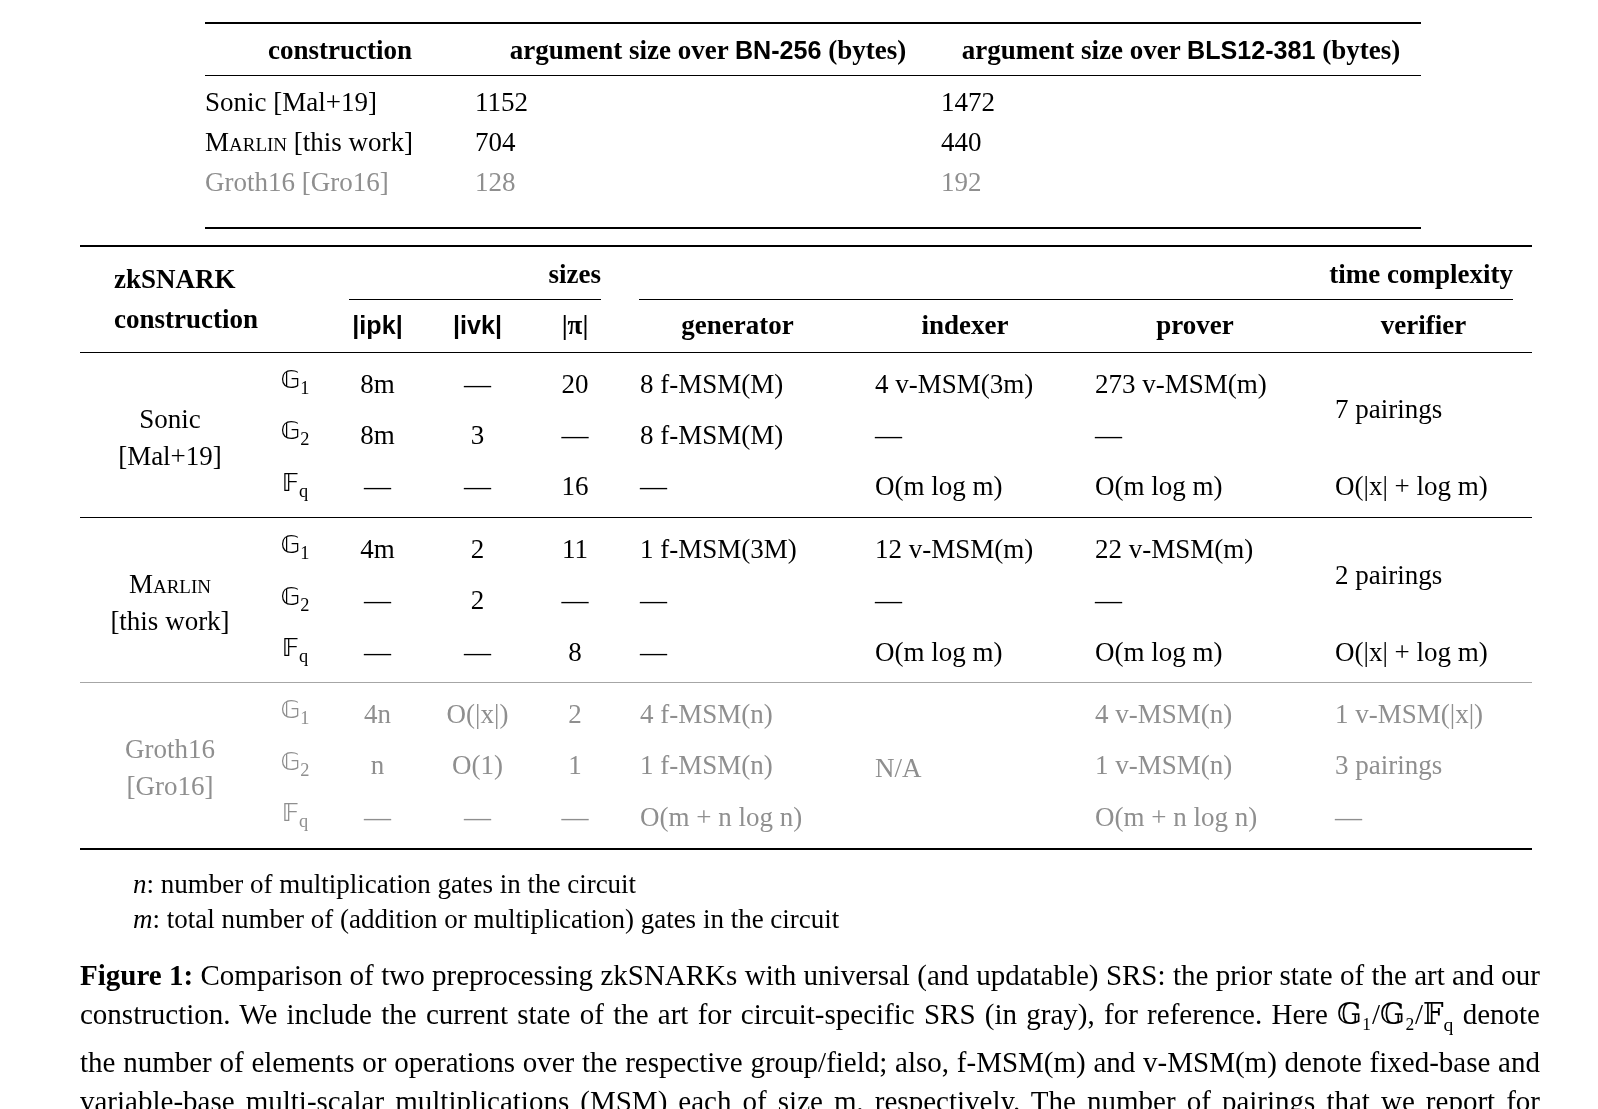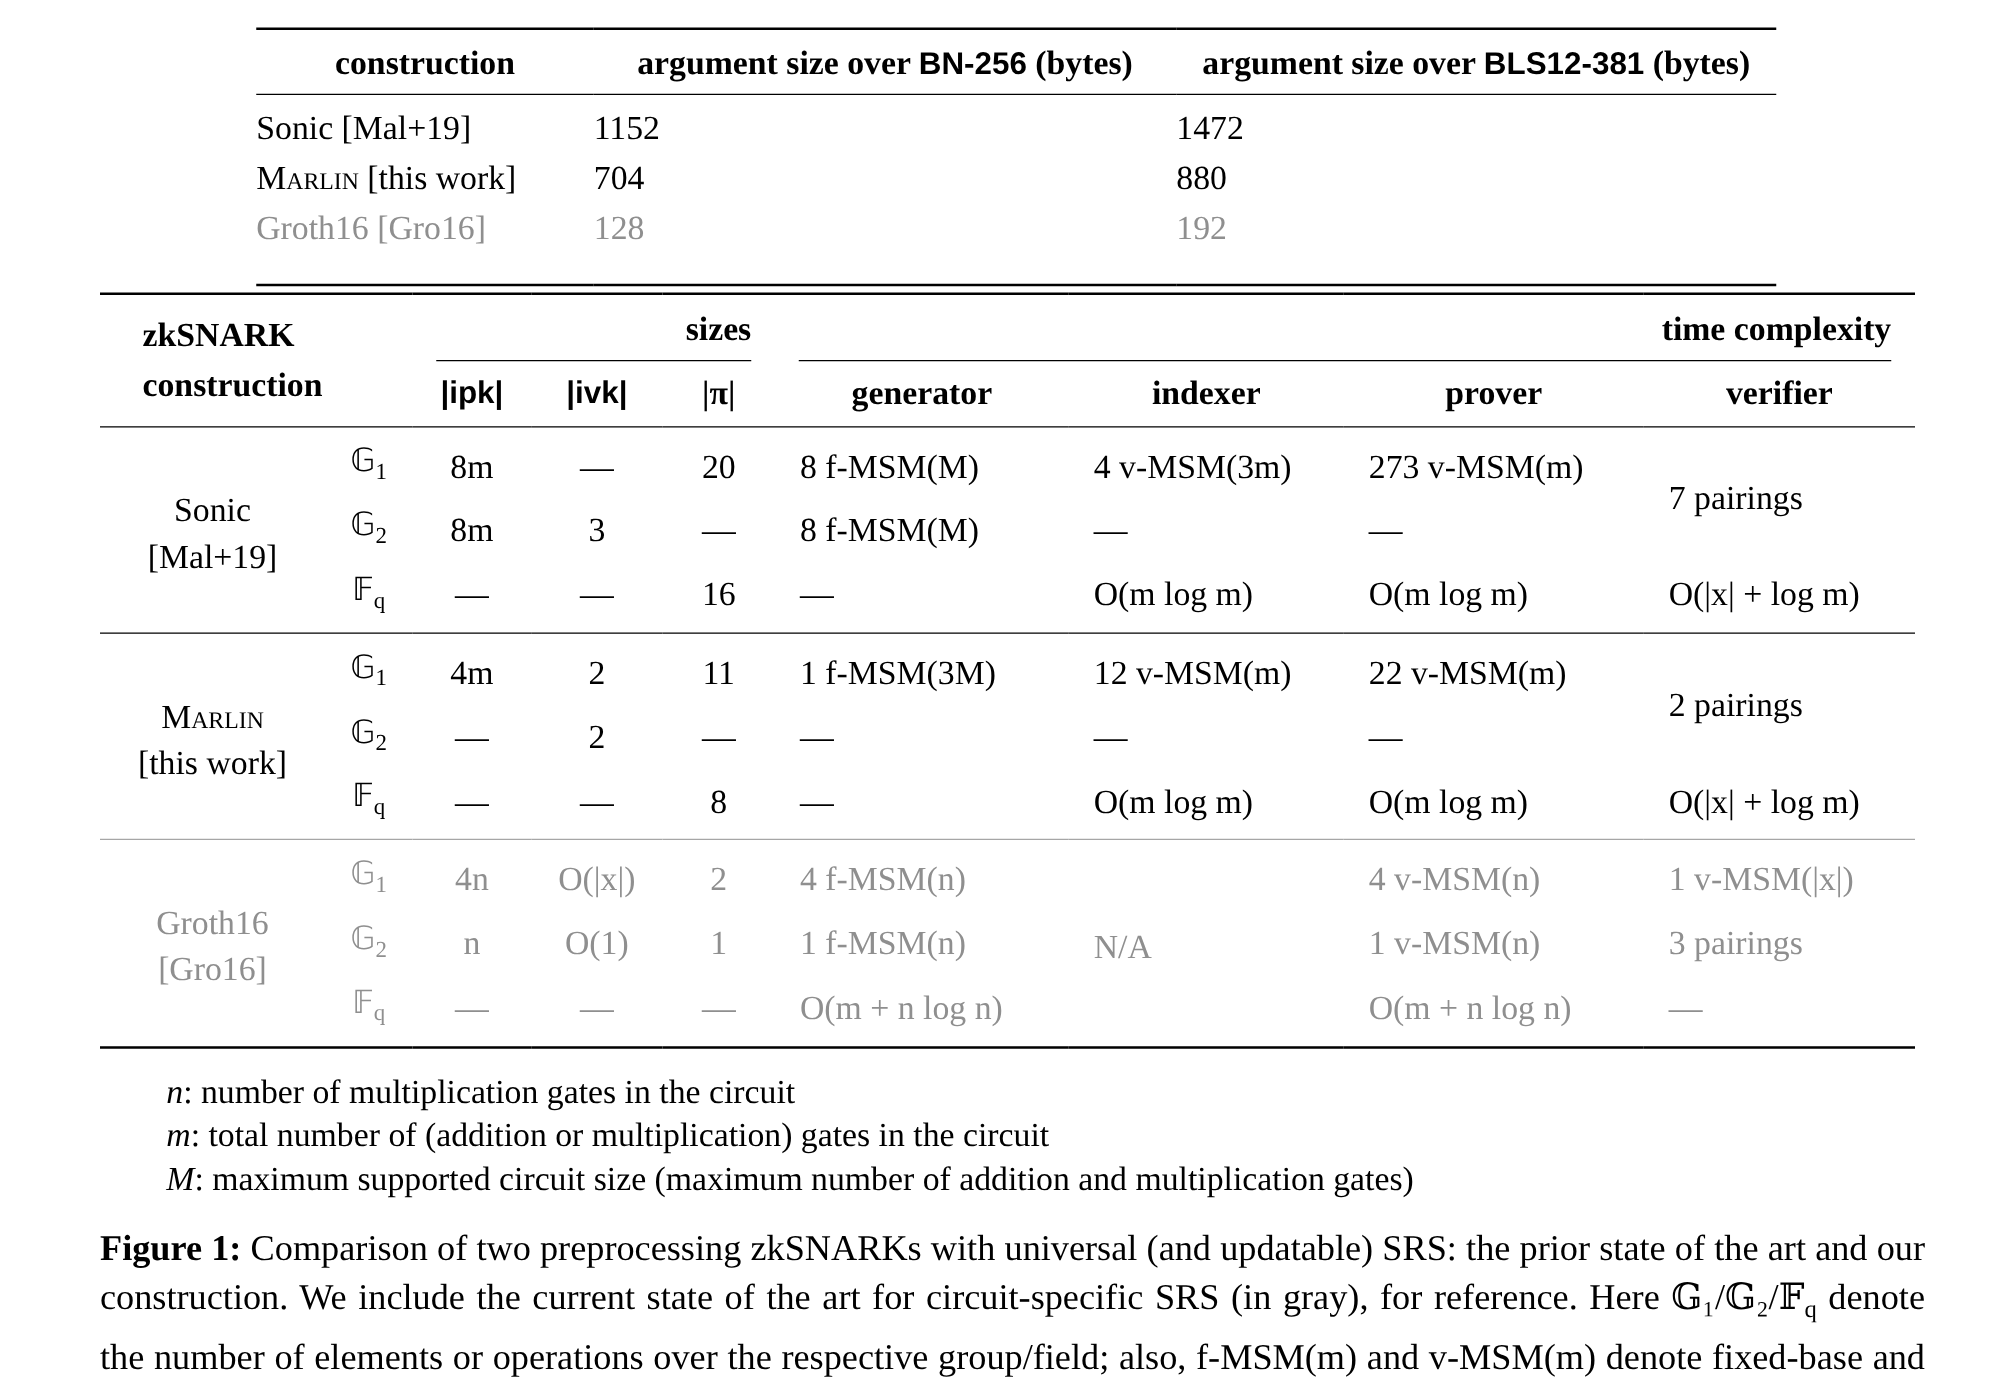--- a/index.html
+++ b/index.html
@@ -22,21 +22,21 @@
     margin:22px 0 0 205px;width:1216px;
     border-top:2.5px solid #000;border-bottom:2.5px solid #000;
   }
   .arg-table thead th{padding:11px 0 9px;border-bottom:1.5px solid #000;text-align:center}
   .arg-table td{text-align:left;padding:2px 0;line-height:36px}
   .arg-table tbody tr:first-child td{padding-top:8px}
   .arg-table tbody tr:last-child td{padding-bottom:27px}
 
   
   .main-table{
-    margin:5px 0 0 80px;width:1452px;
+    margin:16px 0 0 80px;width:1452px;
     border-top:2.5px solid #000;border-bottom:2.5px solid #000;
   }
   .main-table thead{border-bottom:1.5px solid #000}
   .cons-head{text-align:left;vertical-align:top;padding:12px 0 0 34px;line-height:40px}
   .group-head{vertical-align:top;padding-top:12px}
   .group-head .cmid{display:block;text-align:right;padding-bottom:9px;border-bottom:1.5px solid #000;margin:0 18px}
   .sub{text-align:center;padding:9px 0 11px}
   .main-table td{padding:4px 0;line-height:34px;vertical-align:middle;text-align:center}
   .main-table td.lft{text-align:left;padding-left:20px}
   .main-table td.cons{line-height:37px}
@@ -69,21 +69,21 @@
   </thead>
   <tbody>
     <tr>
       <td><span>Sonic</span><span> [Mal+19]</span></td>
       <td>1152</td>
       <td>1472</td>
     </tr>
     <tr>
       <td><span class="sc">Marlin</span><span> [this work]</span></td>
       <td>704</td>
-      <td>880</td>
+      <td>440</td>
     </tr>
     <tr class="gray">
       <td><span>Groth16</span><span> [Gro16]</span></td>
       <td>128</td>
       <td>192</td>
     </tr>
   </tbody>
 </table>
 
 <table class="main-table">
@@ -226,18 +226,17 @@
       <td class="lft">O(m + n log n)</td>
       <td class="lft">O(m + n log n)</td>
       <td class="lft">—</td>
     </tr>
   </tbody>
 </table>
 
 <div class="notes">
   <div><i>n</i><span>:  number of multiplication gates in the circuit</span></div>
   <div><i>m</i><span>:  total number of (addition or multiplication) gates in the circuit</span></div>
-  <div><i>M</i><span>:  maximum supported circuit size (maximum number of addition and multiplication gates)</span></div>
 </div>
 
 <p class="caption">
   <b class="cap-label">Figure 1:</b><span> Comparison of two preprocessing zkSNARKs with universal (and updatable) SRS: the prior state of the art and our construction. We include the current state of the art for circuit-specific SRS (in gray), for reference. Here 𝔾₁/𝔾₂/𝔽</span><sub>q</sub><span> denote the number of elements or operations over the respective group/field; also, f-MSM(m) and v-MSM(m) denote fixed-base and variable-base multi-scalar multiplications (MSM) each of size m, respectively. The number of pairings that we report for Sonic’s verifier is lower than that reported in [Mal+19] because we account for standard batching techniques for pairing equations.</span>
 </p>
 
 </body></html>

